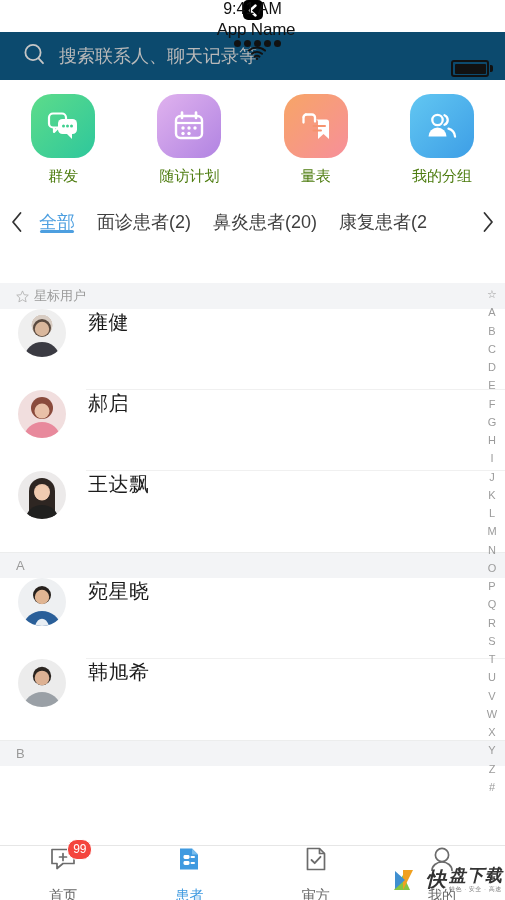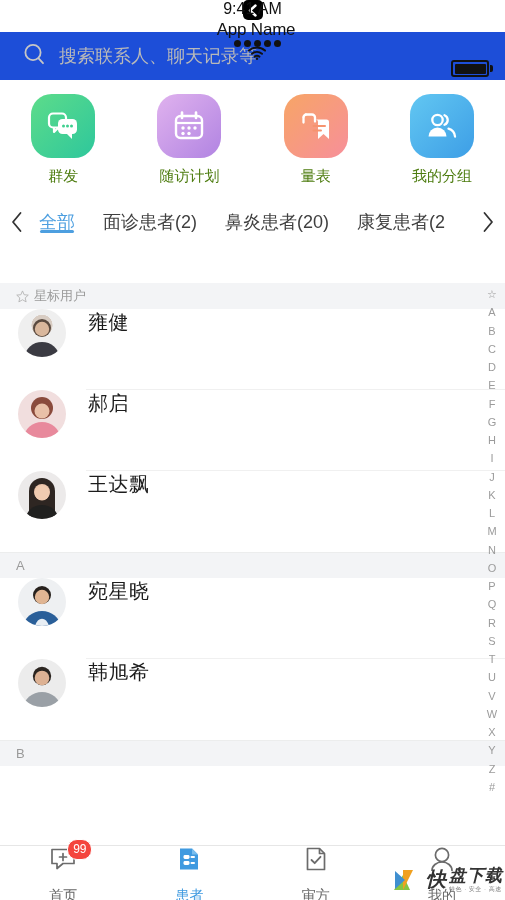--- a/index.html
+++ b/index.html
@@ -37,21 +37,21 @@
   }
   .batt-body{
     width:38px;height:17px;border:2px solid #111;border-radius:3px;
     padding:1.5px;
   }
   .batt-fill{width:100%;height:100%;background:#111;border-radius:1px;}
   .batt-nub{width:3px;height:7px;background:#111;border-radius:0 2px 2px 0;margin-left:1px;}
 
   
   .searchbar{
-    height:48px;display:flex;align-items:center;padding:0 22px;background:#1d4ed8;
+    height:48px;display:flex;align-items:center;padding:0 22px;background:#0c4a6e;
   }
   .search-icon{flex:none;margin-right:12px;}
   .search-ph{
     font-size:18px;color:#b9b9b9;font-weight:400;
   }
 
   
   .quick{
     display:flex;background:#fff;padding:14px 0 12px;
   }
@@ -68,21 +68,21 @@
 
   
   .tabsrow{
     display:flex;align-items:center;height:48px;background:#fff;
     padding:0 6px; position:relative;
   }
   .tab-arrow{
     width:22px;flex:none;display:flex;align-items:center;justify-content:center;
   }
   .tabs{
-    flex:1;display:flex;align-items:center;overflow:hidden;gap:6px;
+    flex:1;display:flex;align-items:center;overflow:hidden;gap:0;
   }
   .tab{
     font-size:18px;color:#3f3f3f;padding:0 11px;white-space:nowrap;position:relative;
     height:100%;display:flex;align-items:center;
   }
   .tab.active{color:#4d9fe0;}
   .tab.active::after{
     content:"";position:absolute;left:50%;transform:translateX(-50%);
     bottom:1px;width:34px;height:3px;background:#4d9fe0;border-radius:2px;
   }

